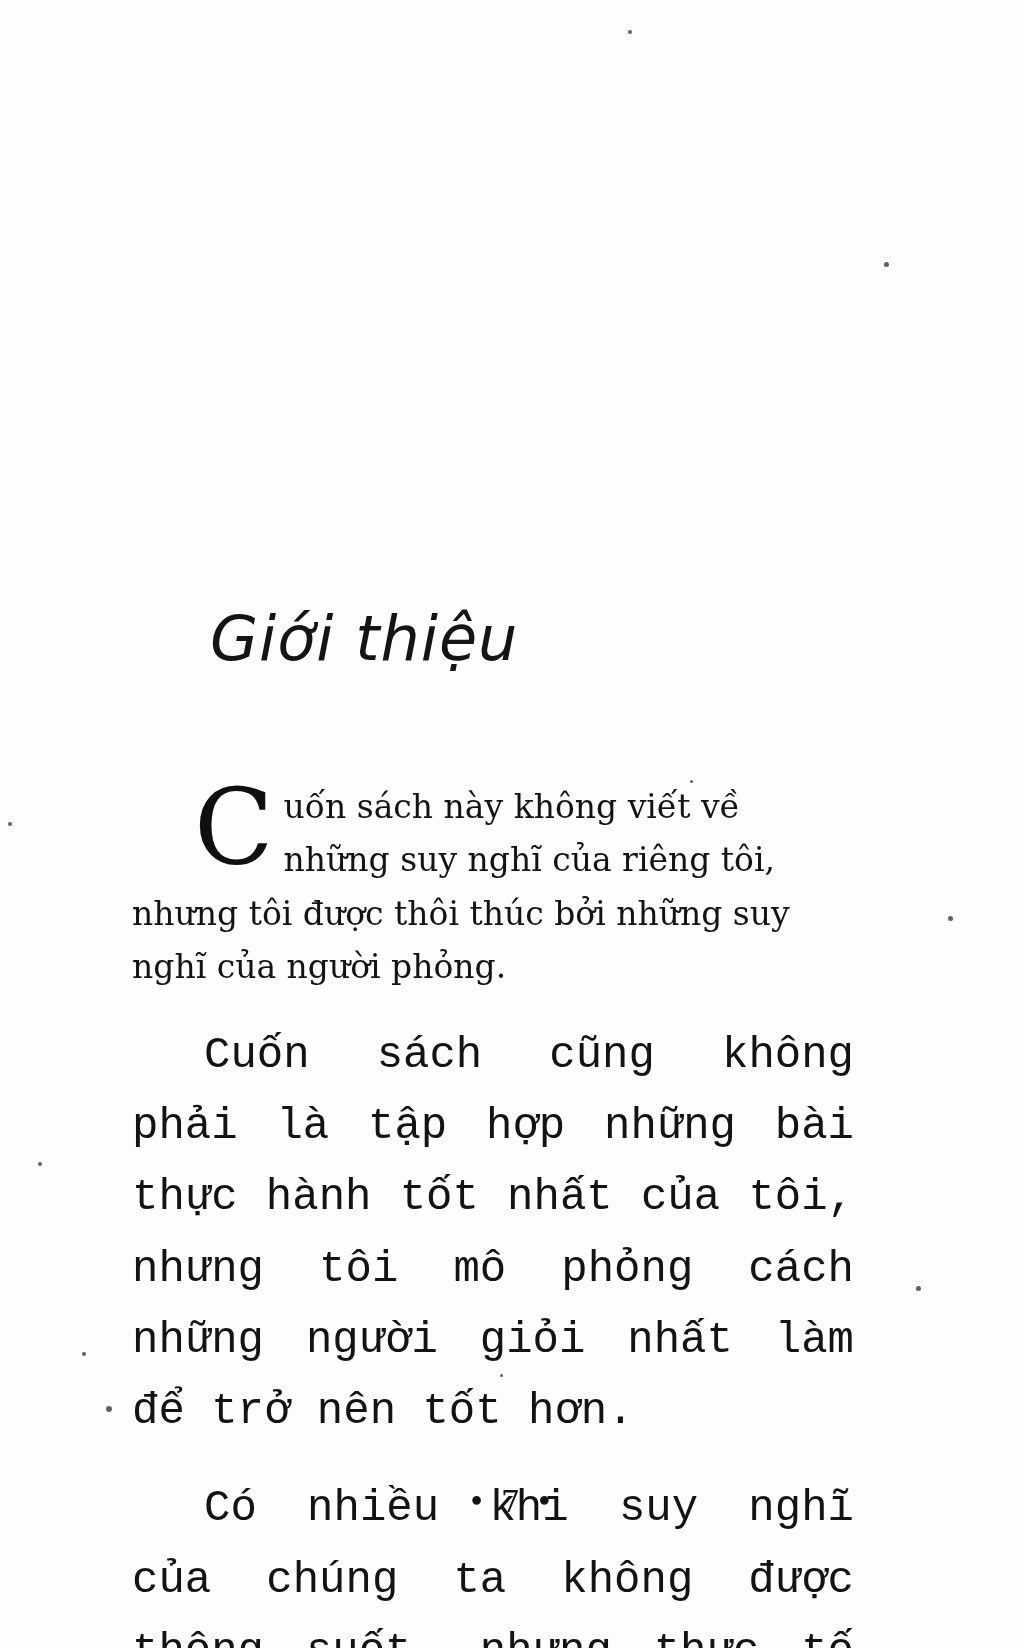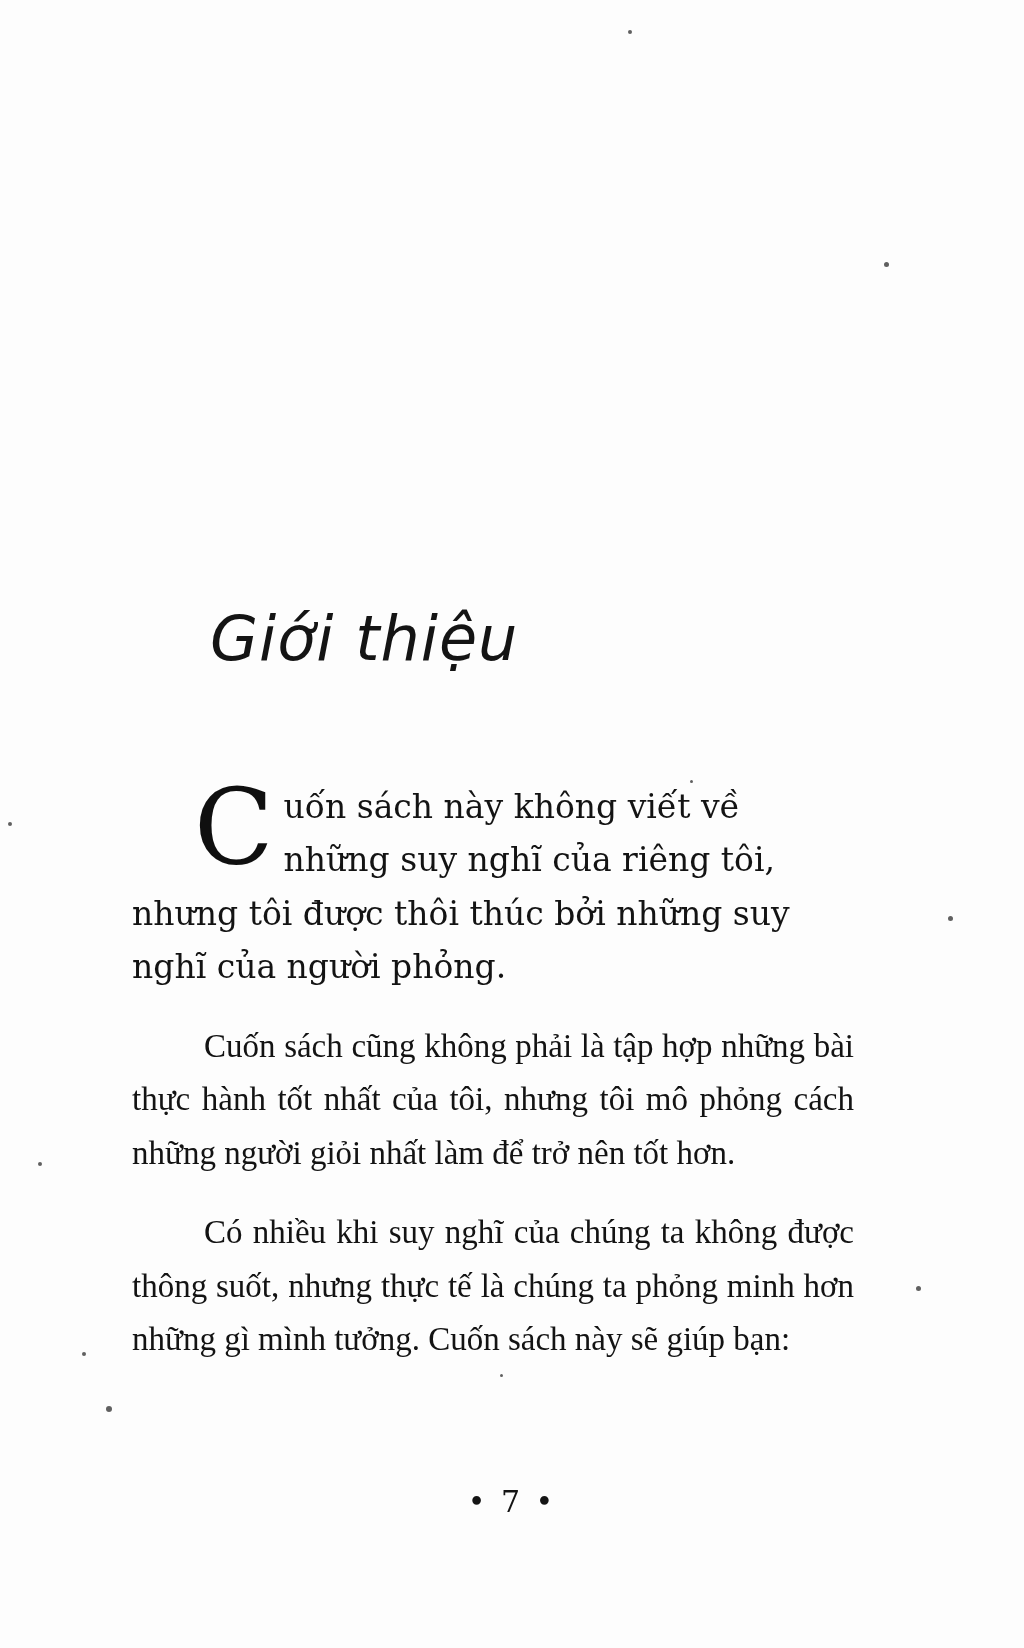--- a/index.html
+++ b/index.html
@@ -38,22 +38,22 @@
 
   
   .body-block {
     position: absolute;
     left: 132px;
     top: 780px;
     width: 722px;
   }
 
   .para {
-    font-family: Liberation Serif, serif;
-    font-size: 33px;
+    font-family: Liberation Mono, monospace;
+    font-size: 44px;
     line-height: 1.62;
     color: #131313;
     text-align: justify;
     text-justify: inter-word;
     margin: 0 0 26px 0;
   }
 
   .para.indent {
     text-indent: 72px;
   }

